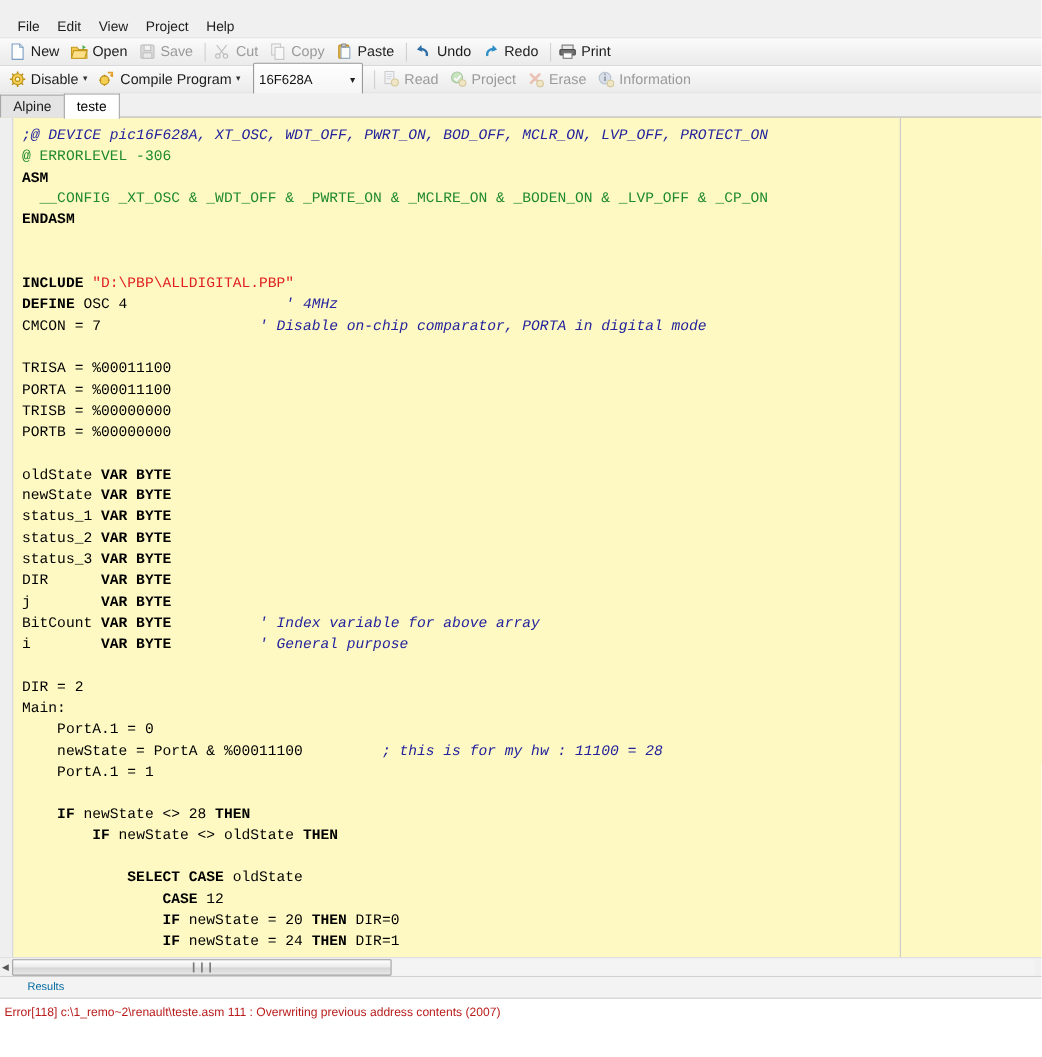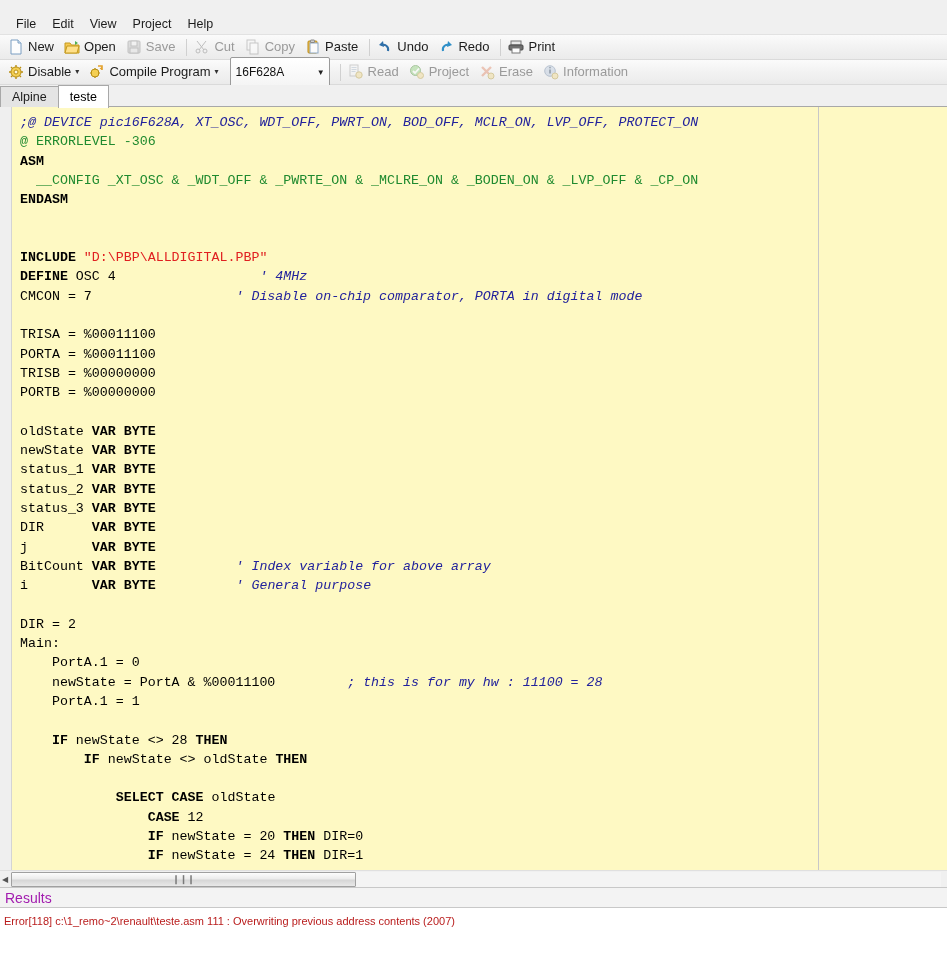--- a/index.html
+++ b/index.html
@@ -181,21 +181,21 @@
   
   .results-header {
     height: 21px;
     background: #f3f3f3;
     border-top: 1px solid #c8c8c8;
     border-bottom: 1px solid #c8c8c8;
     display: flex; align-items: center;
     padding-left: 5px;
     flex: 0 0 auto;
   }
-  .results-header .title { font-size: 14px; color: #a21caf; }
+  .results-header .title { font-size: 10px; color: #0369a1; margin-left: 20px; }
   .results-body {
     flex: 0 0 auto;
     height: 53px;
     background: #ffffff;
     padding: 6px 0 0 4px;
   }
   .results-line {
     font-size: 11px;
     color: #b91c1c;
     line-height: 15px;

